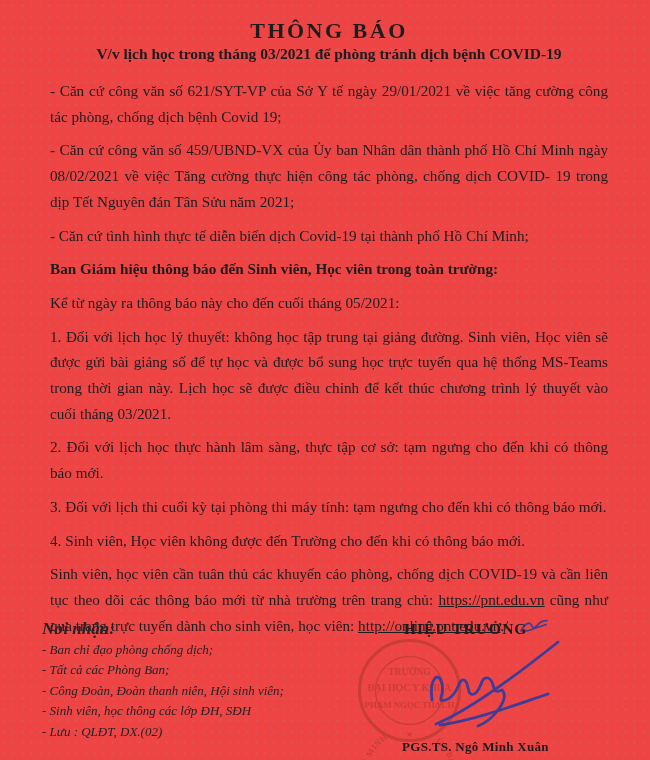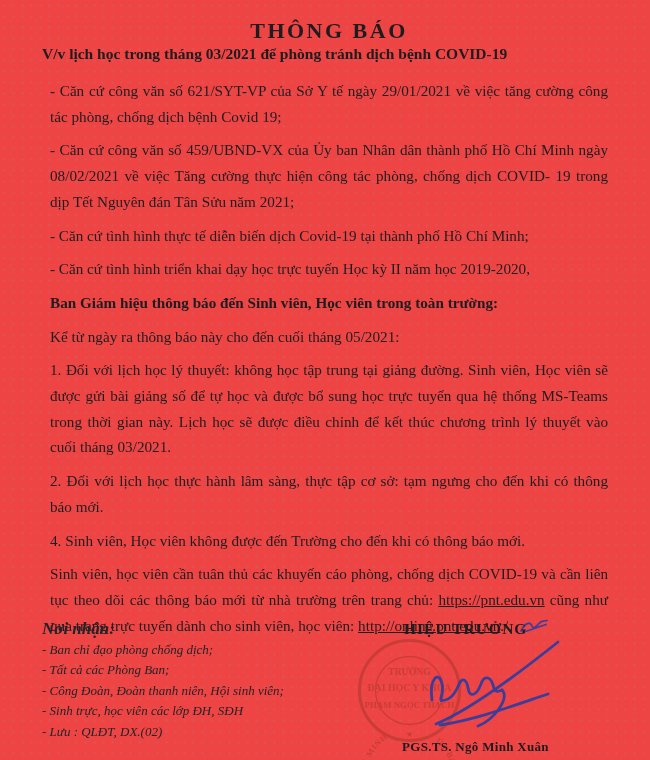--- a/index.html
+++ b/index.html
@@ -27,21 +27,21 @@
   .title{
     margin:8px 0 0;
     text-align:center;
     font-size:22px;
     font-weight:bold;
     letter-spacing:2.5px;
     line-height:26px;
   }
   .subtitle{
     margin:1px 0 0;
-    text-align:left;
+    text-align:center;
     font-size:15.5px;
     font-weight:bold;
     line-height:18px;
   }
   .body{
     margin-top:15px;
     font-size:15.2px;
     line-height:25.7px;
     text-align:justify;
   }
@@ -95,42 +95,42 @@
 
 <div class="page">
   <div class="content">
     <h1 class="title">THÔNG BÁO</h1>
     <div class="subtitle">V/v lịch học trong tháng 03/2021 để phòng tránh dịch bệnh COVID-19</div>
 
     <div class="body">
       <p>- Căn cứ công văn số 621/SYT-VP của Sở Y tế ngày 29/01/2021 về việc tăng cường công tác phòng, chống dịch bệnh Covid 19;</p>
       <p>- Căn cứ công văn số 459/UBND-VX của Ủy ban Nhân dân thành phố Hồ Chí Minh ngày 08/02/2021 về việc Tăng cường thực hiện công tác phòng, chống dịch COVID- 19 trong dịp Tết Nguyên đán Tân Sửu năm 2021;</p>
       <p>- Căn cứ tình hình thực tế diễn biến dịch Covid-19 tại thành phố Hồ Chí Minh;</p>
-      <p>- Căn cứ tình hình triển khai dạy học trực tuyến Học kỳ II năm học 2019-2020,</p>
       <p class="heading-line">Ban Giám hiệu thông báo đến Sinh viên, Học viên trong toàn trường:</p>
       <p>Kể từ ngày ra thông báo này cho đến cuối tháng 05/2021:</p>
       <p>1. Đối với lịch học lý thuyết: không học tập trung tại giảng đường. Sinh viên, Học viên sẽ được gửi bài giảng số để tự học và được bổ sung học trực tuyến qua hệ thống MS-Teams trong thời gian này. Lịch học sẽ được điều chỉnh để kết thúc chương trình lý thuyết vào cuối tháng 03/2021.</p>
       <p>2. Đối với lịch học thực hành lâm sàng, thực tập cơ sở: tạm ngưng cho đến khi có thông báo mới.</p>
+      <p>3. Đối với lịch thi cuối kỳ tại phòng thi máy tính: tạm ngưng cho đến khi có thông báo mới.</p>
       <p>4. Sinh viên, Học viên không được đến Trường cho đến khi có thông báo mới.</p>
       <p><span>Sinh viên, học viên cần tuân thủ các khuyến cáo phòng, chống dịch COVID-19 và cần liên tục theo dõi các thông báo mới từ nhà trường trên trang chủ: </span><a class="doc-link" href="#">https://pnt.edu.vn</a><span> cũng như qua trang trực tuyến dành cho sinh viên, học viên: </span><a class="doc-link" href="#">http://online.pnt.edu.vn</a><span>./.</span><span class="sig-mark"><svg width="30" height="16" viewBox="0 0 30 16">
               <g fill="none" stroke="#2e3da0" stroke-width="1.8" stroke-linecap="round" opacity="0.9">
                 <path d="M2,13 C6,5 11,3 13,8 C14.5,11.5 17,9 20,5.5 C23,2 26,3.5 28,2.5"></path>
                 <path d="M5,14 C12,11.5 20,9 27,6.5"></path>
               </g>
             </svg></span></p>
     </div>
   </div>
 
   <div class="recipients">
     <div class="recipients-label">Nơi nhận:</div>
     <ul>
       <li>- Ban chỉ đạo phòng chống dịch;</li>
       <li>- Tất cả các Phòng Ban;</li>
       <li>- Công Đoàn, Đoàn thanh niên, Hội sinh viên;</li>
-      <li>- Sinh trực, học viên các lớp ĐH, SĐH</li>
+      <li>- Sinh viên, học thông các lớp ĐH, SĐH</li>
       <li>- Lưu : QLĐT, DX.(02)</li>
     </ul>
   </div>
 
   <div class="signer-title">HIỆU TRƯỞNG</div>
 
   <div class="seal">
     <svg width="105" height="122" viewBox="0 0 105 122">
       <g opacity="0.82">
         <circle cx="52.5" cy="52.5" r="50" fill="none" stroke="#c23b33" stroke-width="3"></circle>

